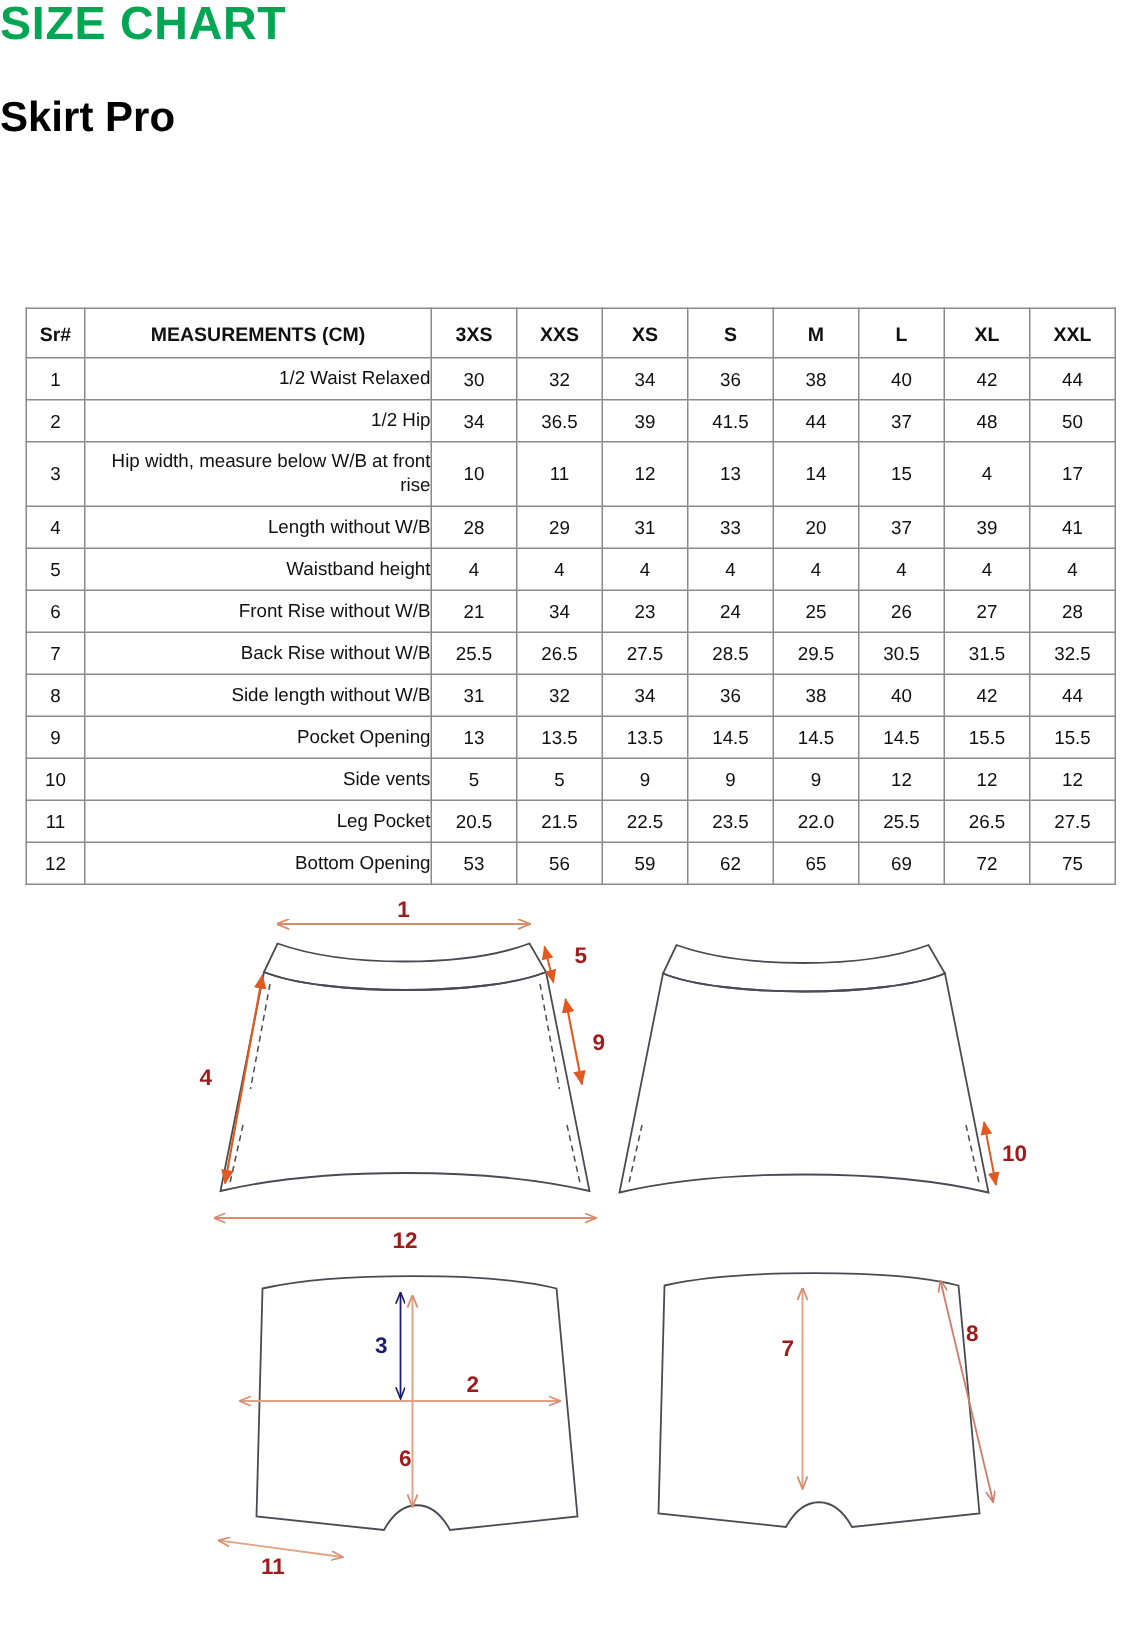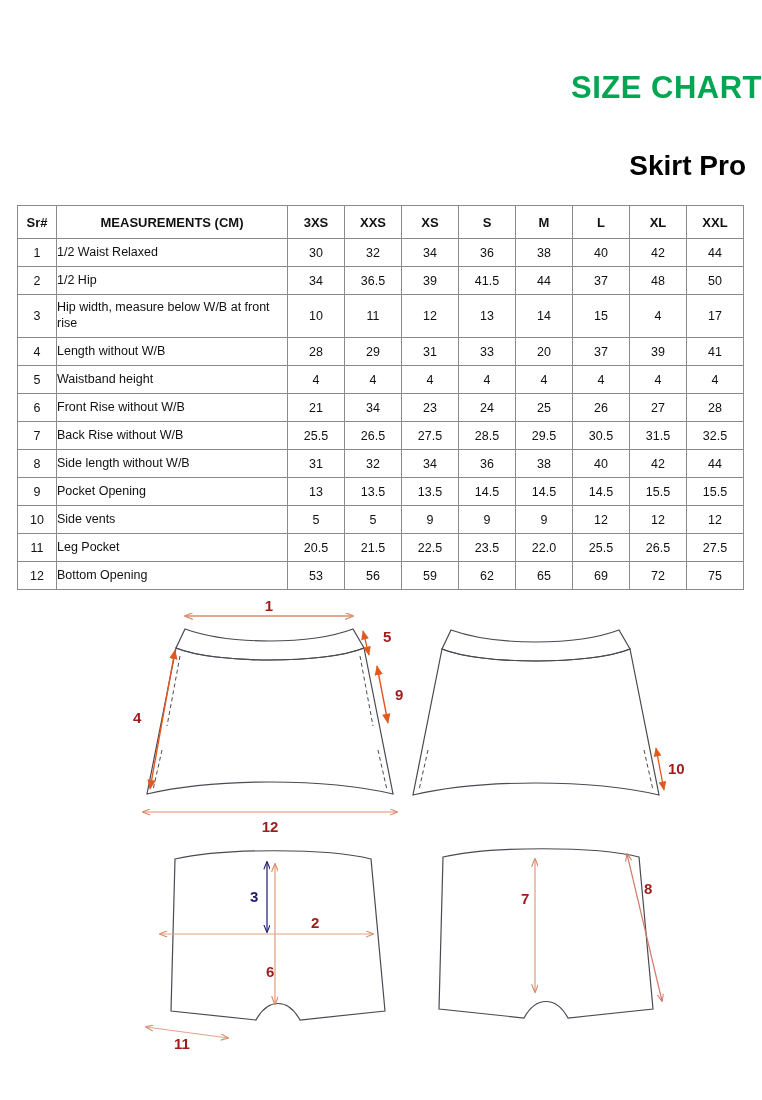--- a/index.html
+++ b/index.html
@@ -11,37 +11,36 @@
     width: 762px;
     height: 1100px;
     font-family: "Liberation Sans", sans-serif;
     color: #000000;
     position: relative;
     overflow: hidden;
   }
 
   
   .title-block {
-    text-align: right;
-    padding-top: 72px;
+    text-align: left;
   }
   #chart-title {
     font-size: 31px;
     font-weight: bold;
     color: #00a651;
     letter-spacing: 0.5px;
     line-height: 1;
     margin: 0;
   }
   #product-title {
     font-size: 28px;
     font-weight: bold;
     color: #000000;
     line-height: 1;
-    margin: 16px;
+    margin: 0;
     padding-top: 33px;
   }
 
   
   .table-wrap {
     position: absolute;
     left: 17px;
     top: 205px;
     width: 716px;
   }
@@ -67,21 +66,21 @@
   th.col-sr, td.col-sr {
     width: 38px;
     text-align: center;
   }
   th.col-meas {
     width: 230px;
     text-align: center;
   }
   td.col-meas {
     width: 230px;
-    text-align: left;
+    text-align: right;
     padding-left: 7px;
     line-height: 1.25;
   }
   th.col-size, td.col-size {
     width: 56px;
     text-align: center;
   }
   tr.tall td { height: 42px; }
 
   

